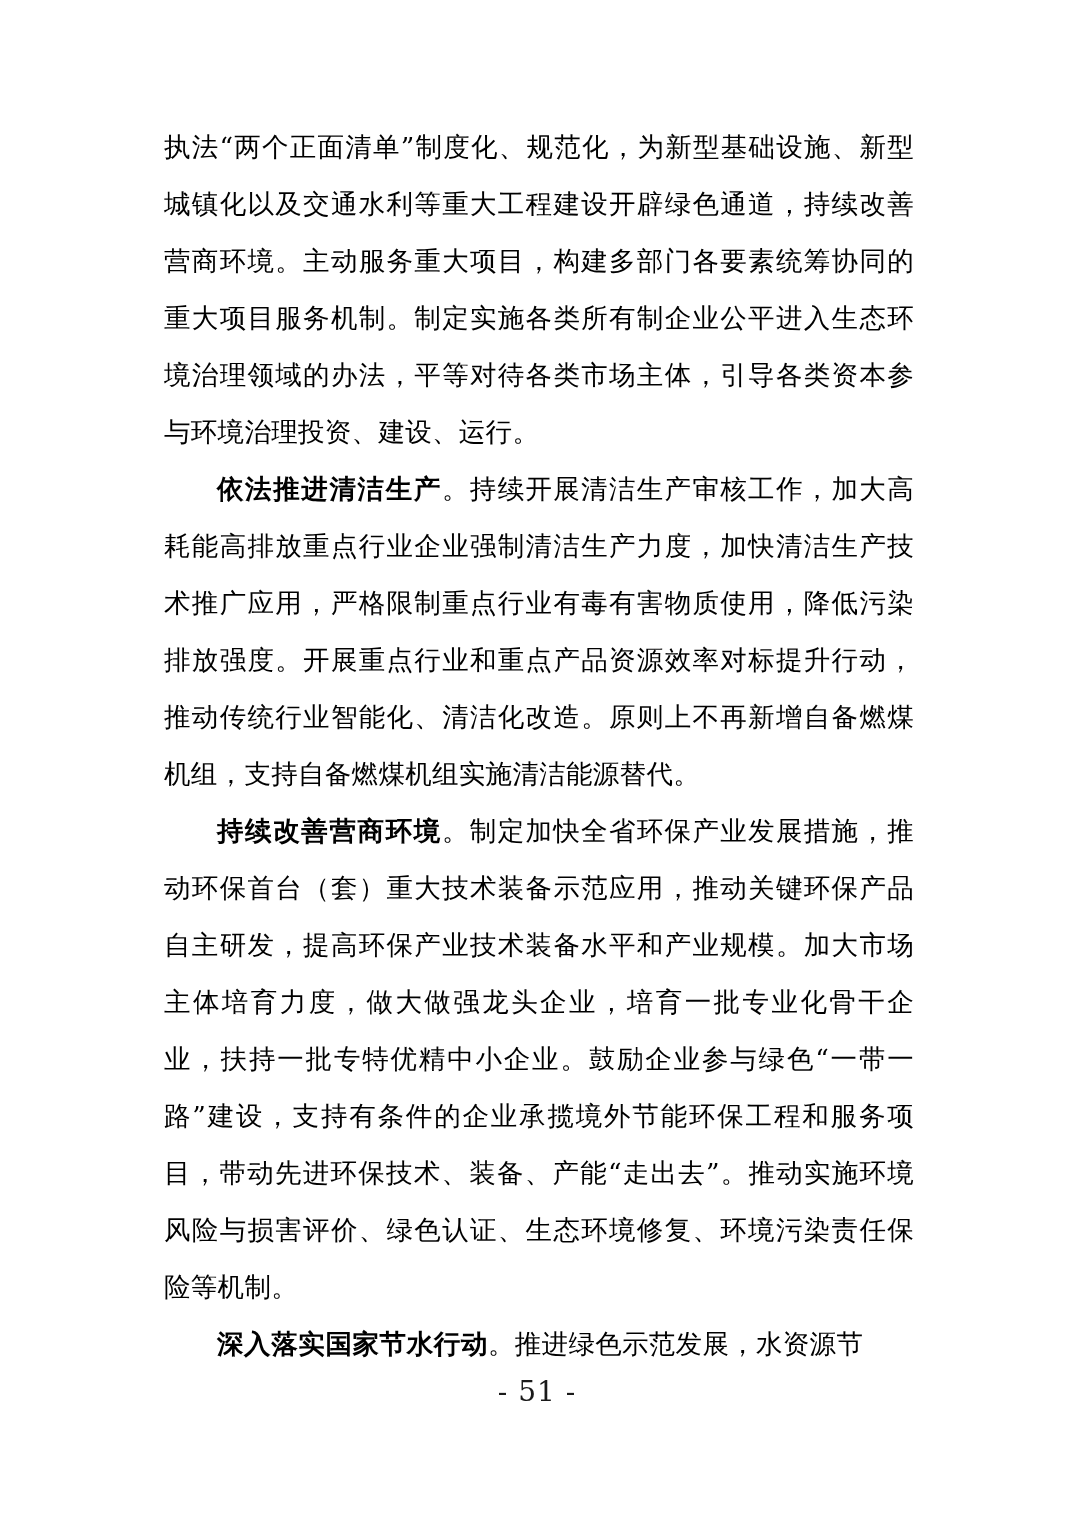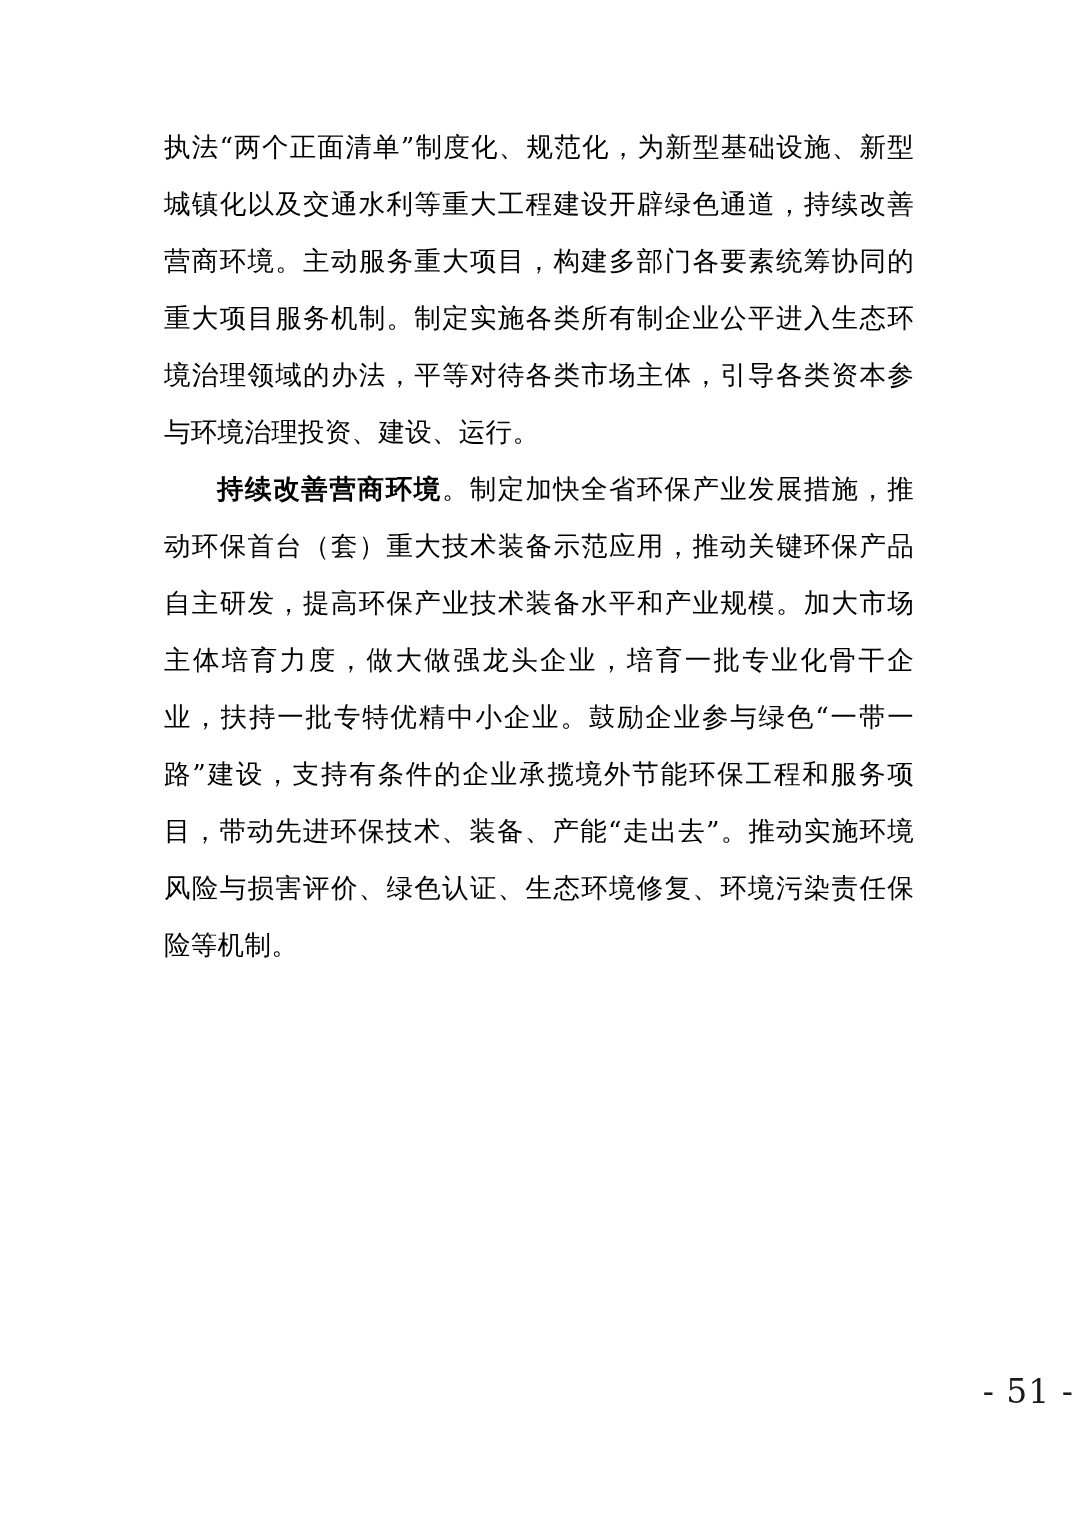--- a/index.html
+++ b/index.html
@@ -56,42 +56,48 @@
     font-weight: 700;
     letter-spacing: 0.6px;
   }
 
   
   .page-number {
     position: absolute;
     left: 0;
     right: 0;
     top: 1372px;
-    text-align: right;
+    text-align: center;
     font-family: "DejaVu Serif", "Liberation Serif", serif;
-    font-size: 33px;
+    font-size: 28px;
     line-height: 40px;
     color: #1a1a1a;
     letter-spacing: 1px;
   }
 </style>
 </head>
 <body>
 
 <div class="page">
 
   <div class="text-column">
 
     <p class="para continued">
       <span>执法“两个正面清单”制度化、规范化，为新型基础设施、新型城镇化以及交通水利等重大工程建设开辟绿色通道，持续改善营商环境。主动服务重大项目，构建多部门各要素统筹协同的重大项目服务机制。制定实施各类所有制企业公平进入生态环境治理领域的办法，平等对待各类市场主体，引导各类资本参与环境治理投资、建设、运行。</span>
     </p>
 
+    <p class="para indented">
+      <span class="run-in-heading">依法推进清洁生产</span><span>。持续开展清洁生产审核工作，加大高耗能高排放重点行业企业强制清洁生产力度，加快清洁生产技术推广应用，严格限制重点行业有毒有害物质使用，降低污染排放强度。开展重点行业和重点产品资源效率对标提升行动，推动传统行业智能化、清洁化改造。原则上不再新增自备燃煤机组，支持自备燃煤机组实施清洁能源替代。</span>
+    </p>
 
     <p class="para indented">
       <span class="run-in-heading">持续改善营商环境</span><span>。制定加快全省环保产业发展措施，推动环保首台（套）重大技术装备示范应用，推动关键环保产品自主研发，提高环保产业技术装备水平和产业规模。加大市场主体培育力度，做大做强龙头企业，培育一批专业化骨干企业，扶持一批专特优精中小企业。鼓励企业参与绿色“一带一路”建设，支持有条件的企业承揽境外节能环保工程和服务项目，带动先进环保技术、装备、产能“走出去”。推动实施环境风险与损害评价、绿色认证、生态环境修复、环境污染责任保险等机制。</span>
     </p>
 
+    <p class="para indented">
+      <span class="run-in-heading">深入落实国家节水行动</span><span>。推进绿色示范发展，水资源节</span>
+    </p>
 
   </div>
 
   <div class="page-number">- 51 -</div>
 
 </div>
 
 </body></html>

